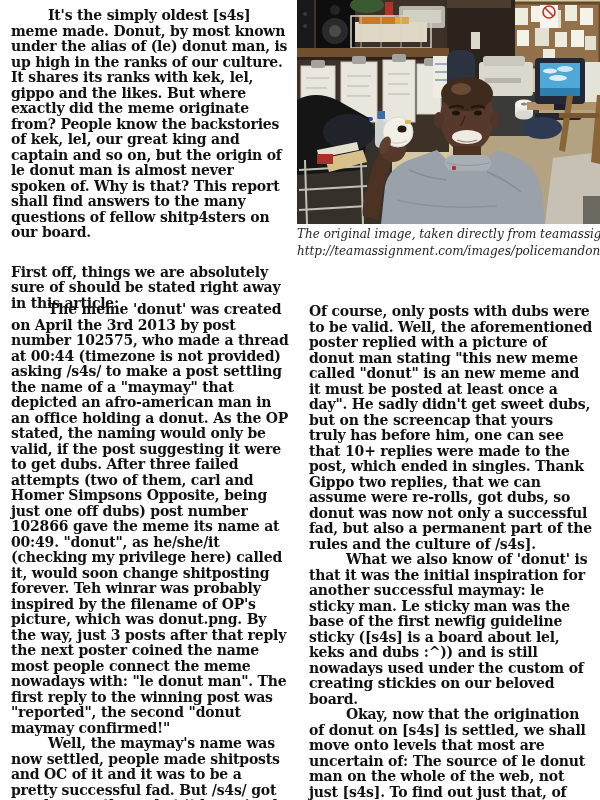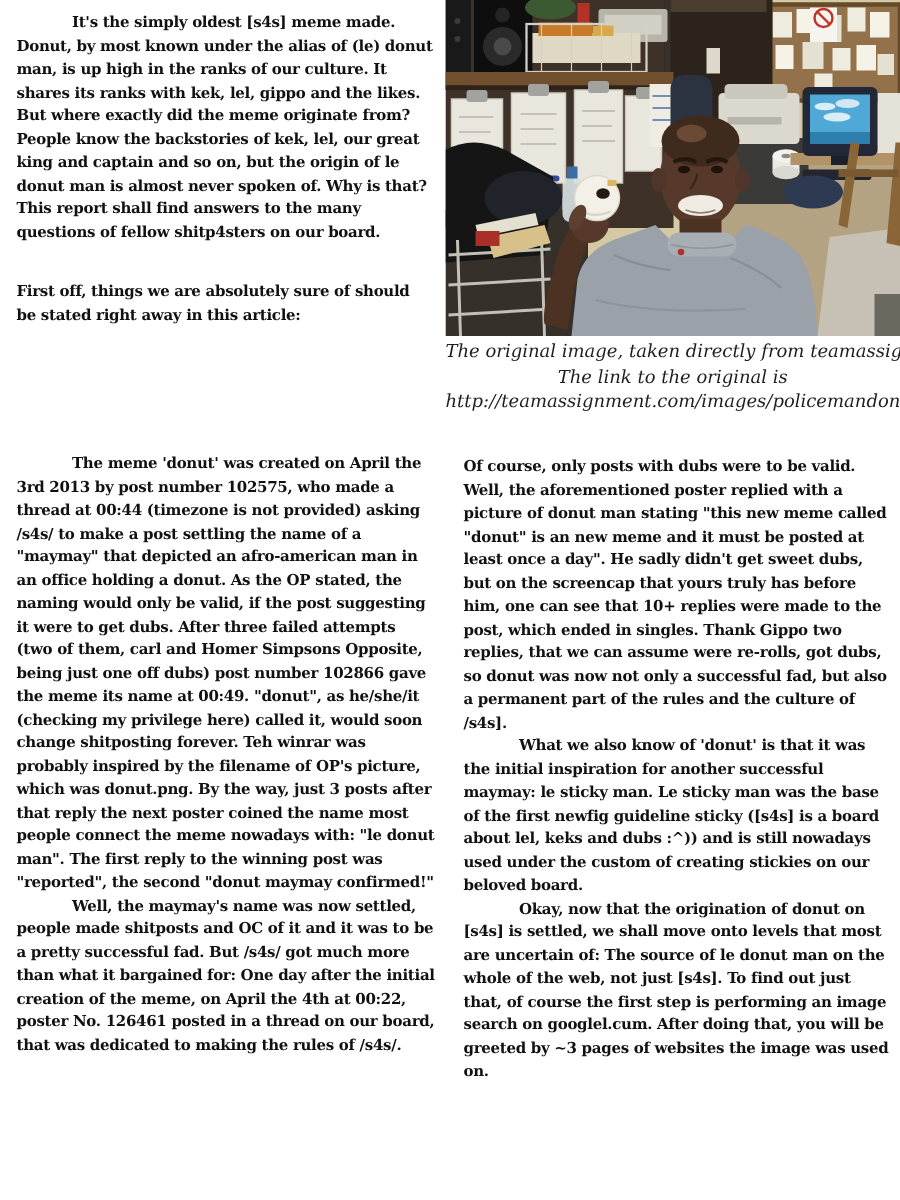--- a/index.html
+++ b/index.html
@@ -2,21 +2,21 @@
 <html><head>
 <meta charset="utf-8">
 <style>
   html,body{margin:0;padding:0;background:#e8e8e8;}
   .page{
     position:relative;width:600px;height:800px;margin:0 auto;
     background:#ffffff;overflow:hidden;
     font-family:"DejaVu Serif", serif;color:#111;
   }
   .body-text{
-    margin:0;font-weight:bold;font-size:10px;line-height:15.5px;
+    margin:0;font-weight:bold;font-size:14px;line-height:15.5px;
     letter-spacing:-0.2px;text-align:left;
   }
   .indent{text-indent:37px;}
   .intro-block{position:absolute;left:11px;top:8px;width:278px;}
   .section-header{margin-top:24px;}
   .col-left{position:absolute;left:11px;top:302px;width:279px;}
   .col-right{position:absolute;left:309px;top:304px;width:284px;}
   .photo-block{position:absolute;left:297px;top:0;width:303px;margin:0;}
   .photo-block svg{display:block;}
   .caption{
@@ -209,21 +209,20 @@
         </g>
 
         <rect x="148" y="155" width="46" height="16" rx="8" fill="#a7aeb4"></rect>
         <path d="M150,163 Q171,168 192,163" stroke="#8f969c" stroke-width="1" fill="none"></path>
         <circle cx="157" cy="168" r="2.2" fill="#b03030"></circle>
       </g>
     </svg>
 
     <figcaption class="caption">
       <div>The original image,  taken directly from teamassignment.com.</div>
-      <div>The link to the original is</div>
       <div>http://teamassignment.com/images/policemandonut.jpg</div>
     </figcaption>
   </figure>
 
   <div class="col-left">
     <p class="body-text indent">The meme 'donut' was created on April the 3rd 2013 by post number 102575, who made a thread at 00:44 (timezone is not provided) asking /s4s/ to make a post settling the name of a "maymay" that depicted an afro-american man in an office holding a donut. As the OP stated, the naming would only be valid, if the post suggesting it were to get dubs. After three failed attempts (two of them, carl and Homer Simpsons Opposite, being just one off dubs) post number 102866 gave the meme its name at 00:49. "donut", as he/she/it (checking my privilege here) called it, would soon change shitposting forever. Teh winrar was probably inspired by the filename of OP's picture, which was donut.png. By the way, just 3 posts after that reply the next poster coined the name most people connect the meme nowadays with: "le donut man". The first reply to the winning post was "reported", the second "donut maymay confirmed!"</p>
     <p class="body-text indent">Well, the maymay's name was now settled, people made shitposts and OC of it and it was to be a pretty successful fad. But /s4s/ got much more than what it bargained for: One day after the initial creation of the meme, on April the 4th at 00:22, poster No. 126461 posted in a thread on our board, that was dedicated to making the rules of /s4s/.</p>
   </div>
 
   <div class="col-right">

